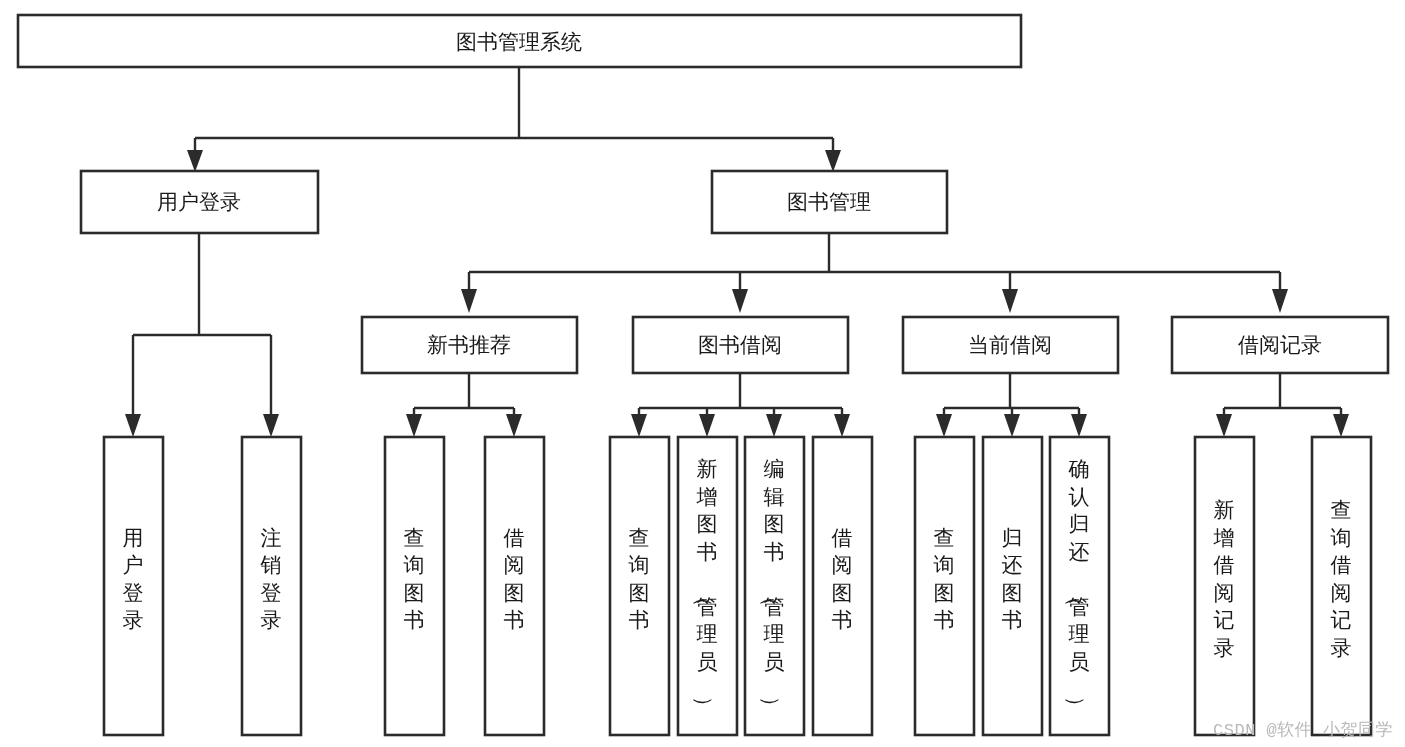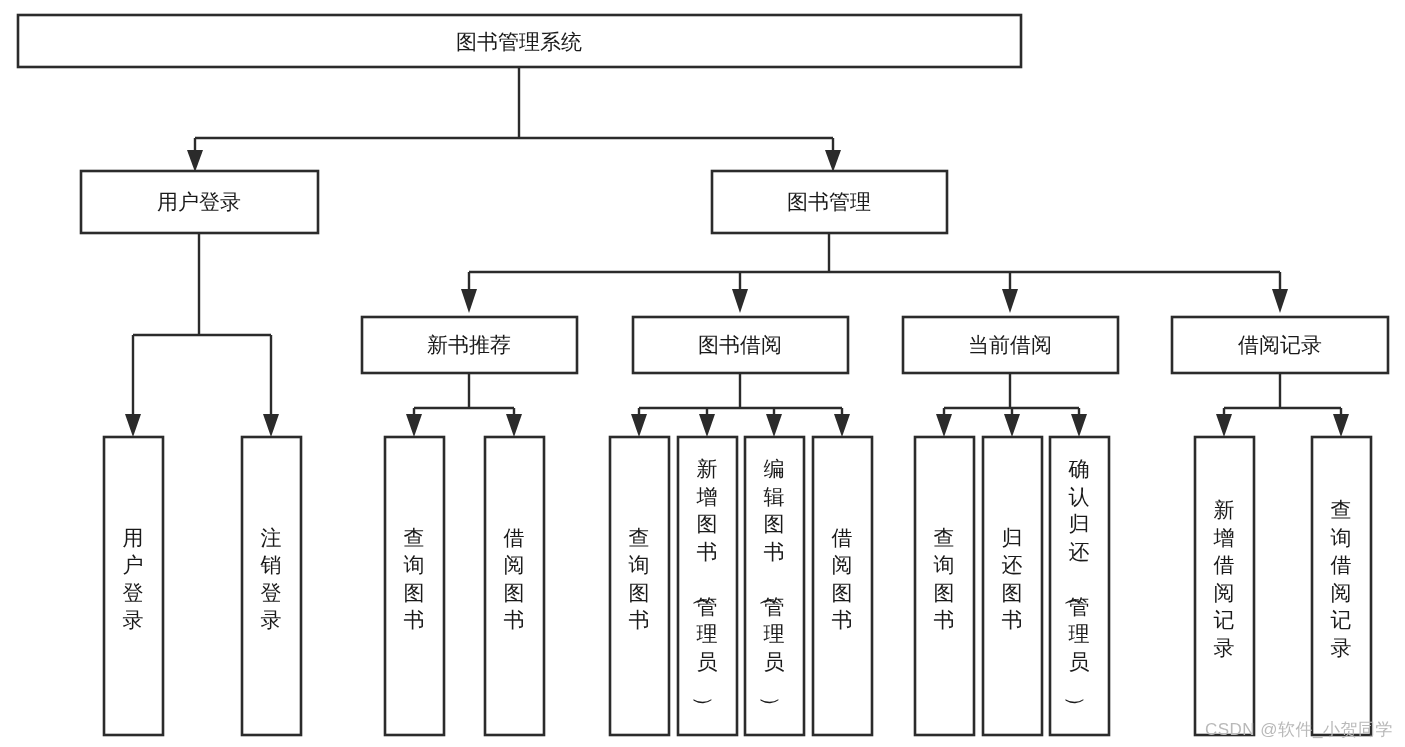--- a/index.html
+++ b/index.html
@@ -47,21 +47,21 @@
     font-family: "DejaVu Sans", "Liberation Sans", sans-serif;
     font-size: 21px;
     text-anchor: middle;
   }
   .watermark {
     position: absolute;
     right: 12px;
     bottom: 6px;
     color: #b9b9b9;
     font-size: 17px;
-    font-family: Liberation Sans, sans-serif;
+    font-family: Liberation Mono, monospace;
     letter-spacing: 0.5px;
     white-space: nowrap;
     pointer-events: none;
     margin-left: 28px;
   }
 </style>
 </head>
 <body>
 
 <svg id="diagram" viewBox="0 0 1405 747" xmlns="http://www.w3.org/2000/svg">

